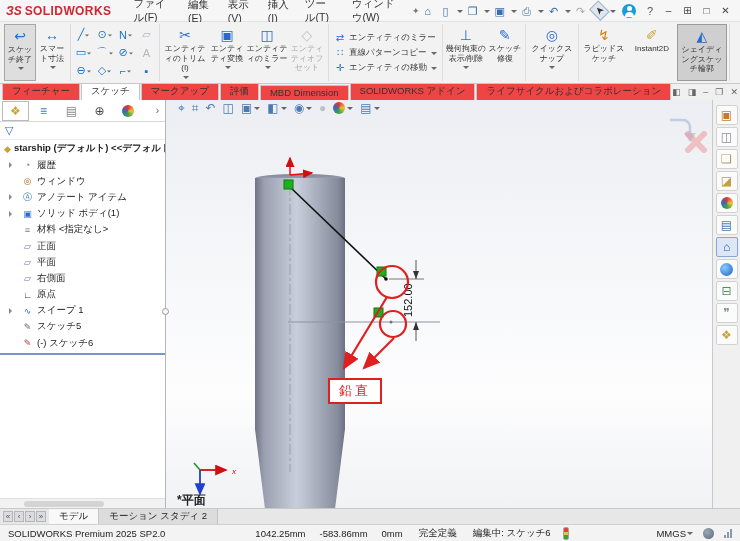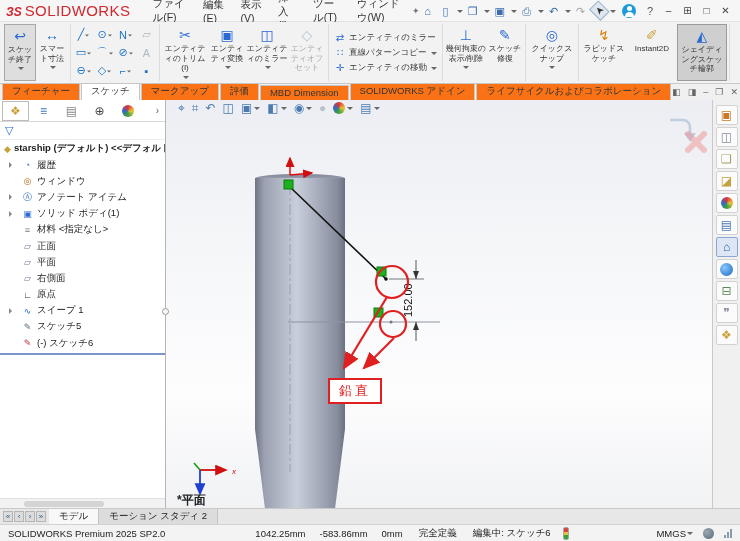--- a/index.html
+++ b/index.html
@@ -2,21 +2,21 @@
 <html><head>
 <meta charset="utf-8">
 <style>
 *{box-sizing:border-box;margin:0;padding:0}
 body{font-family:"Liberation Sans","DejaVu Sans",sans-serif;font-size:10px;color:#222;background:#888}
 .app{position:relative;width:740px;height:541px;background:#f0f0f0;overflow:hidden}
 
 .titlebar{position:absolute;top:0;left:0;right:0;height:22px;background:#f6f6f7;border-bottom:1px solid #e2e2e2;display:flex;align-items:center}
 .logo{display:flex;align-items:flex-end;gap:3px;margin:0 14px 0 6px}
 .logo .mark{color:#d1272e;font-weight:bold;font-style:italic;font-size:12px}
-.logo .brand{color:#d1272e;font-weight:normal;font-size:15px;letter-spacing:.4px}
+.logo .brand{color:#d1272e;font-weight:bold;font-size:12px;letter-spacing:.4px}
 .menu{padding:0 8px;font-size:10.5px;color:#333;cursor:default}
 .pin{color:#777;font-size:9px;margin-left:4px}
 .tbright{margin-left:auto;display:flex;align-items:center;gap:2px;padding-right:6px}
 .tbi{min-width:16px;text-align:center;color:#3a6fae;font-size:11px;line-height:16px}
 .tbi.gray{color:#aaa}
 .caret{width:0;height:0;border:3px solid transparent;border-top-color:#666;margin-left:1px;display:inline-block;transform:translateY(2px)}
 .ptr{display:inline-block;transform:rotate(-135deg);color:#333;background:#dfe6ef;border:1px solid #9ab0c8;padding:0 3px;font-size:10px}
 .avatar{width:14px;height:14px;border-radius:50%;background:#1d9bd8;position:relative;margin:0 4px}
 .avatar::before{content:"";position:absolute;left:4.5px;top:2.5px;width:5px;height:5px;border-radius:50%;background:#fff}
 .avatar::after{content:"";position:absolute;left:2.5px;top:8px;width:9px;height:5px;border-radius:5px 5px 0 0;background:#fff}
@@ -33,21 +33,21 @@
 .entgrid{display:grid;grid-template-columns:repeat(4,21px);grid-auto-rows:18px;align-content:center}
 .ent{display:flex;align-items:center;justify-content:center;color:#1a72c4;font-size:11px}
 .ent .caret{border-width:2.5px;transform:translateY(1.5px)}
 .ent.gray{color:#b0b8c2}
 .mcol{display:flex;flex-direction:column;justify-content:center;gap:3px;padding:0 3px}
 .mrow{display:flex;align-items:center;gap:3px;font-size:8.5px;color:#333}
 .mrow .mico{color:#2a6ad0;font-size:10px;width:12px;text-align:center}
 .collapse{position:absolute;right:8px;top:72px;color:#555;font-size:9px}
 
 .cmdtabs{position:absolute;top:84px;left:0;right:0;height:16px;background:#f0f0f0;display:flex;align-items:flex-end;padding-left:2px}
-.ctab{padding:1px 9px 2px;font-size:9.5px;border:1px solid #c6c6c6;border-bottom:none;background:#f97316;margin-right:1px;color:#333;white-space:nowrap}
+.ctab{padding:1px 9px 2px;font-size:9.5px;border:1px solid #c6c6c6;border-bottom:none;background:#ef4444;margin-right:1px;color:#333;white-space:nowrap}
 .ctab.active{background:#fff}
 .mdi{margin-left:auto;display:flex;gap:7px;padding-right:8px;color:#666;font-size:9px;align-self:center}
 
 .main{position:absolute;top:100px;left:0;width:740px;height:408px}
 .leftpanel{position:absolute;left:0;top:0;width:166px;height:408px;background:#fff;border-right:1px solid #b5b5b5}
 .ptabs{height:22px;display:flex;align-items:center;border-bottom:1px solid #d8d8d8;padding:0 2px;gap:1px}
 .ptab{width:27px;height:20px;display:flex;align-items:center;justify-content:center;font-size:12px}
 .ptab.active{border:1px solid #bbb;background:#fff}
 .pchev{margin-left:auto;color:#666;font-size:10px;padding-right:4px}
 .filterrow{height:18px;display:flex;align-items:center;padding:0 5px;border-bottom:1px solid #ececec;color:#2a6ad0;font-size:11px}

